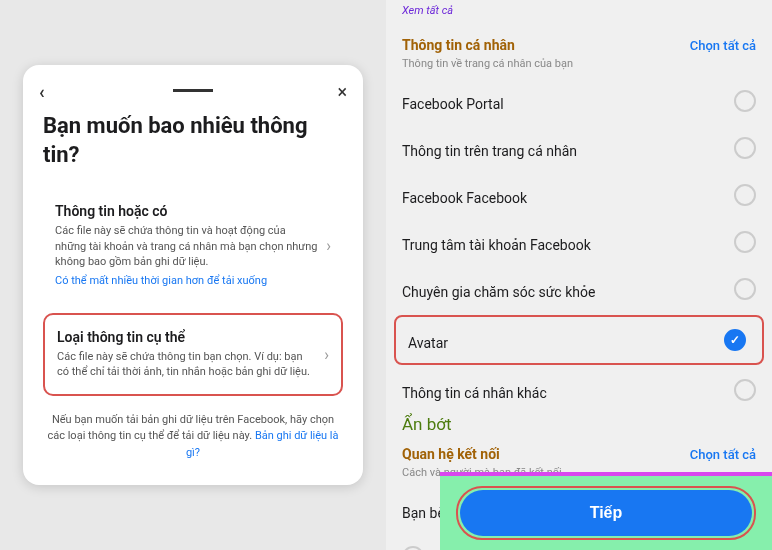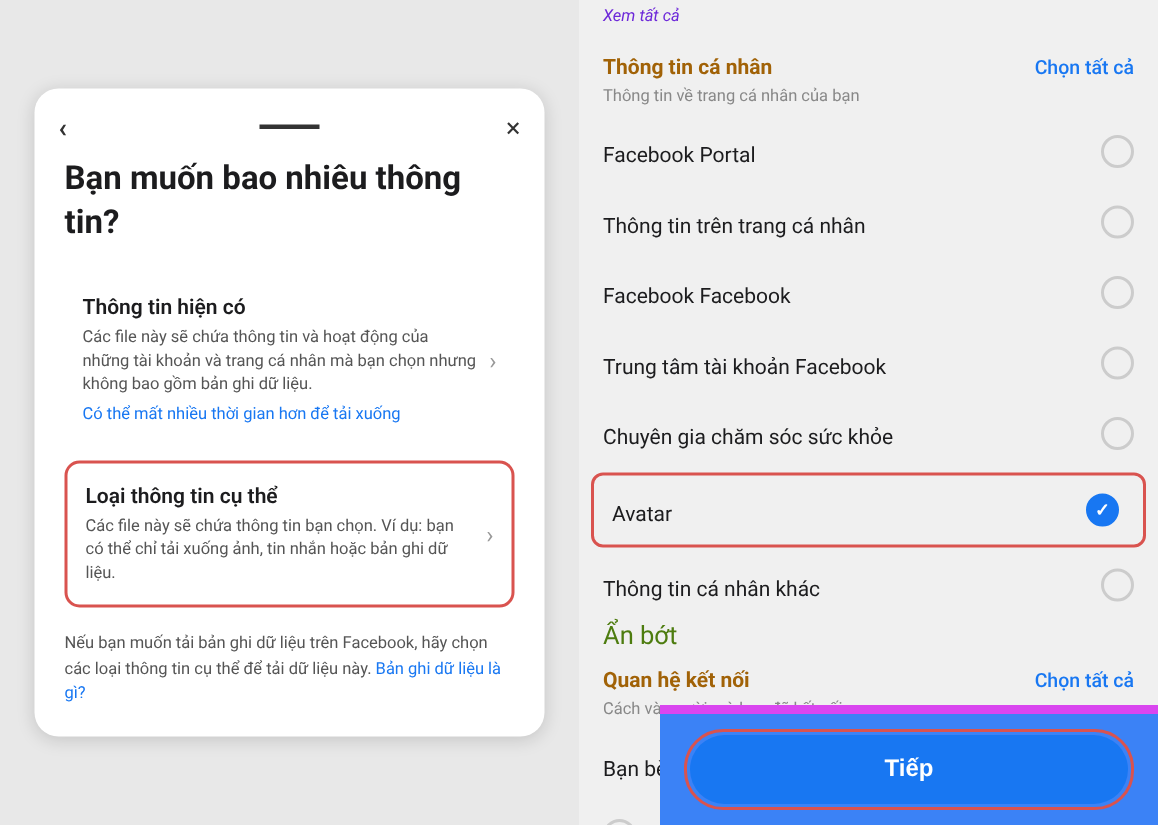--- a/index.html
+++ b/index.html
@@ -106,20 +106,21 @@
       font-size: 16px;
       color: #999;
       margin-left: 8px;
     }
 
     .bottom-note {
       font-size: 11px;
       color: #555;
       margin-top: 16px;
       line-height: 1.5;
+      text-align: center;
     }
 
     .bottom-note a {
       color: #1877f2;
       text-decoration: none;
     }
 
     .right-scroll {
       flex: 1;
       overflow-y: auto;
@@ -219,22 +220,22 @@
       cursor: pointer;
     }
 
     
     .bottom-bar {
       position: absolute;
       bottom: 0;
       right: 0;
       width: 332px;
       padding: 10px 16px;
-      background: #3b82f6;
-      border-top: 6px solid #d946ef;
+      background: #86efac;
+      border-top: 4px solid #d946ef;
     }
 
     .next-btn {
       width: 100%;
       padding: 14px;
       background: #1877f2;
       color: white;
       border: none;
       border-radius: 24px;
       font-size: 16px;
@@ -254,31 +255,31 @@
 
 <div class="left-panel">
   <div class="left-card">
     <span class="back-btn">‹</span>
     <span class="close-btn">×</span>
     <div class="divider-top"></div>
     <h1>Bạn muốn bao nhiêu thông tin?</h1>
 
     <div class="option-item option-item-normal">
       <div class="option-text">
-        <div class="option-title">Thông tin hiện có</div>
+        <div class="option-title">Thông tin hoặc có</div>
         <div class="option-desc">Các file này sẽ chứa thông tin và hoạt động của những tài khoản và trang cá nhân mà bạn chọn nhưng không bao gồm bản ghi dữ liệu.</div>
         <div class="option-desc" style="margin-top:4px; color:#1877f2;">Có thể mất nhiều thời gian hơn để tải xuống</div>
       </div>
       <span class="chevron">›</span>
     </div>
 
     <div class="option-item option-item-highlighted">
       <div class="option-text">
         <div class="option-title">Loại thông tin cụ thể</div>
-        <div class="option-desc">Các file này sẽ chứa thông tin bạn chọn. Ví dụ: bạn có thể chỉ tải xuống ảnh, tin nhắn hoặc bản ghi dữ liệu.</div>
+        <div class="option-desc">Các file này sẽ chứa thông tin bạn chọn. Ví dụ: bạn có thể chỉ tải thời ảnh, tin nhắn hoặc bản ghi dữ liệu.</div>
       </div>
       <span class="chevron">›</span>
     </div>
 
     <div class="bottom-note">
       <span>Nếu bạn muốn tải bản ghi dữ liệu trên Facebook, hãy chọn các loại thông tin cụ thể để tải dữ liệu này.</span>
       <a>Bản ghi dữ liệu là gì?</a>
     </div>
   </div>
 </div>

